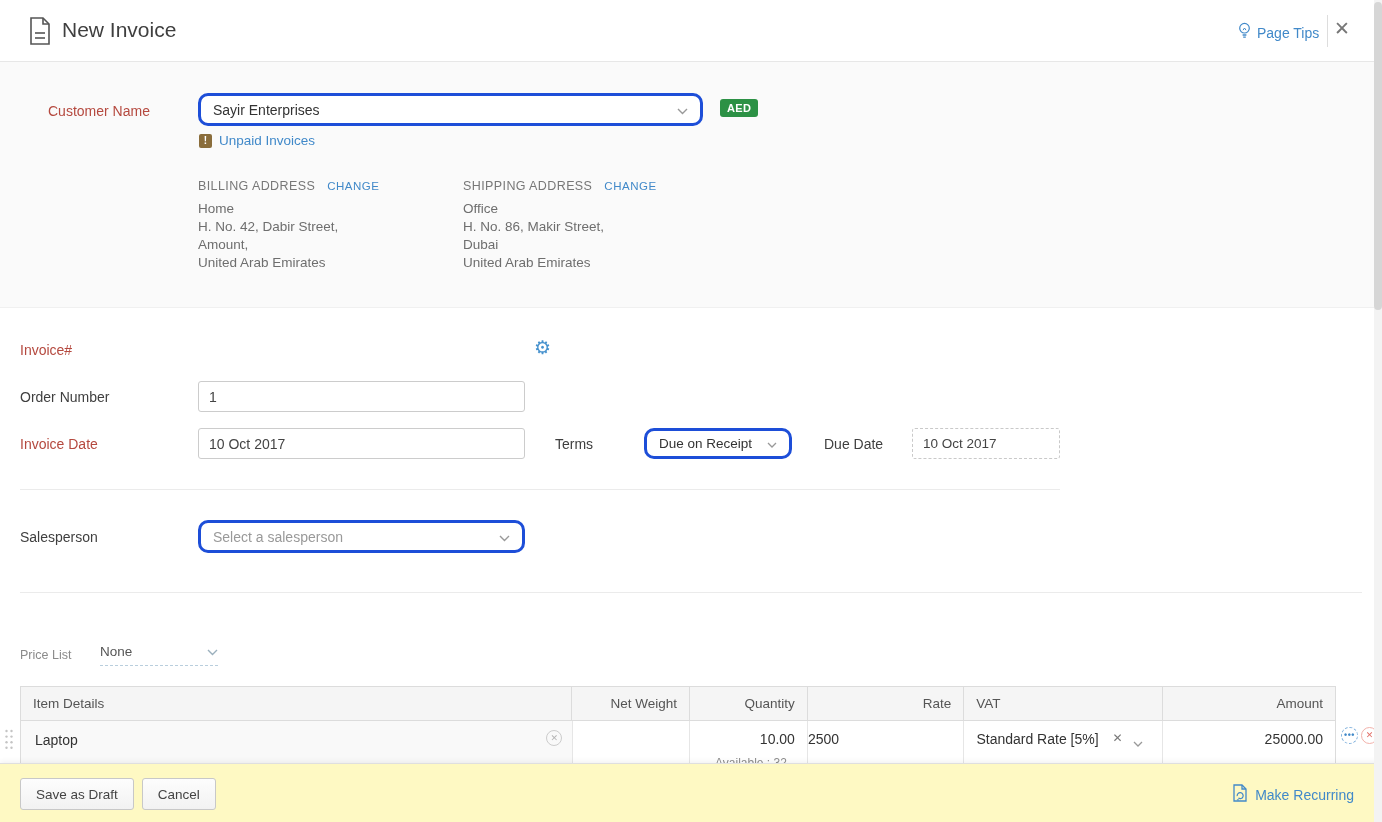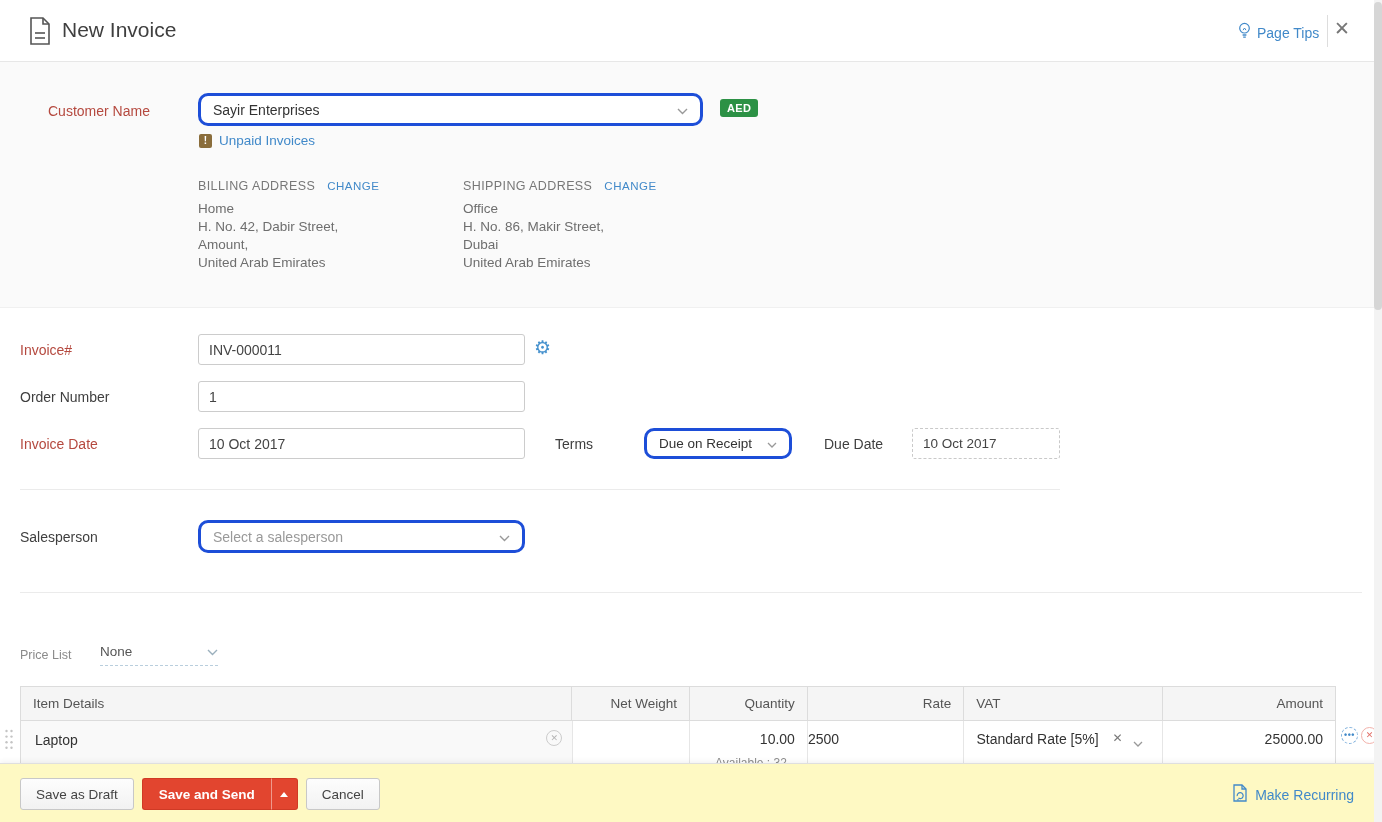--- a/index.html
+++ b/index.html
@@ -142,21 +142,20 @@
       <div class="addr-lines">
         <div>Office</div>
         <div>H. No. 86, Makir Street,</div>
         <div>Dubai</div>
         <div>United Arab Emirates</div>
       </div>
     </div>
   </div>
 
   <div class="lbl required" style="left:20px; top:342px;">Invoice#</div>
-  <input class="text-input" style="left: 198px; top: 334px; width: 327px;" value="INV-000011">
   <div class="gear-btn">⚙</div>
 
   <div class="lbl" style="left:20px; top:389px;">Order Number</div>
   <input class="text-input" style="left: 198px; top: 381px; width: 327px;" value="1">
 
   <div class="lbl required" style="left:20px; top:436px;">Invoice Date</div>
   <input class="text-input" style="left: 198px; top: 428px; width: 327px;" value="10 Oct 2017">
   <div class="lbl" style="left:555px; top:436px;">Terms</div>
   <div class="select-box" style="left:644px; top:428px; width:148px; height:31px; font-size:13.5px;">
     <span>Due on Receipt</span>
@@ -241,26 +240,20 @@
     </svg>
   </div>
   <div class="row-actions">
     <span class="act-ellipsis">•••</span>
     <span class="act-remove">✕</span>
   </div>
 
   <div class="footer">
     <div class="footer-btns">
       <div class="btn">Save as Draft</div>
-      <div class="btn-red-group">
-        <div class="btn-red-main">Save and Send</div>
-        <div class="btn-red-caret">
-          <span class="caret-up"></span>
-        </div>
-      </div>
       <div class="btn">Cancel</div>
     </div>
     <div class="make-recurring">
       <span>
         <svg width="16" height="18" viewBox="0 0 16 18">
           <path d="M2 1 h8 l4 4 v12 h-12 z" fill="none" stroke="#4189c9" stroke-width="1.3"></path>
           <path d="M10 1 v4 h4" fill="none" stroke="#4189c9" stroke-width="1.3"></path>
           <path d="M5.2 12.2 a3 3 0 1 1 1.2 1.9" fill="none" stroke="#4189c9" stroke-width="1.2"></path>
           <path d="M4.6 15.4 l2.2 -0.5 -0.6 2.1 z" fill="#4189c9"></path>
         </svg>

